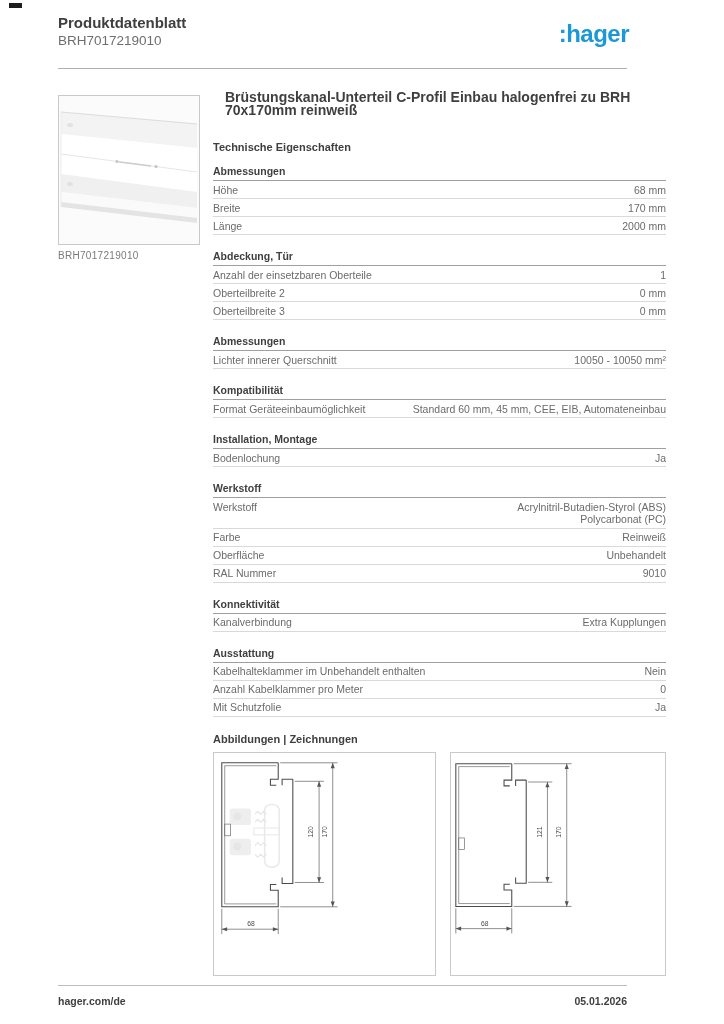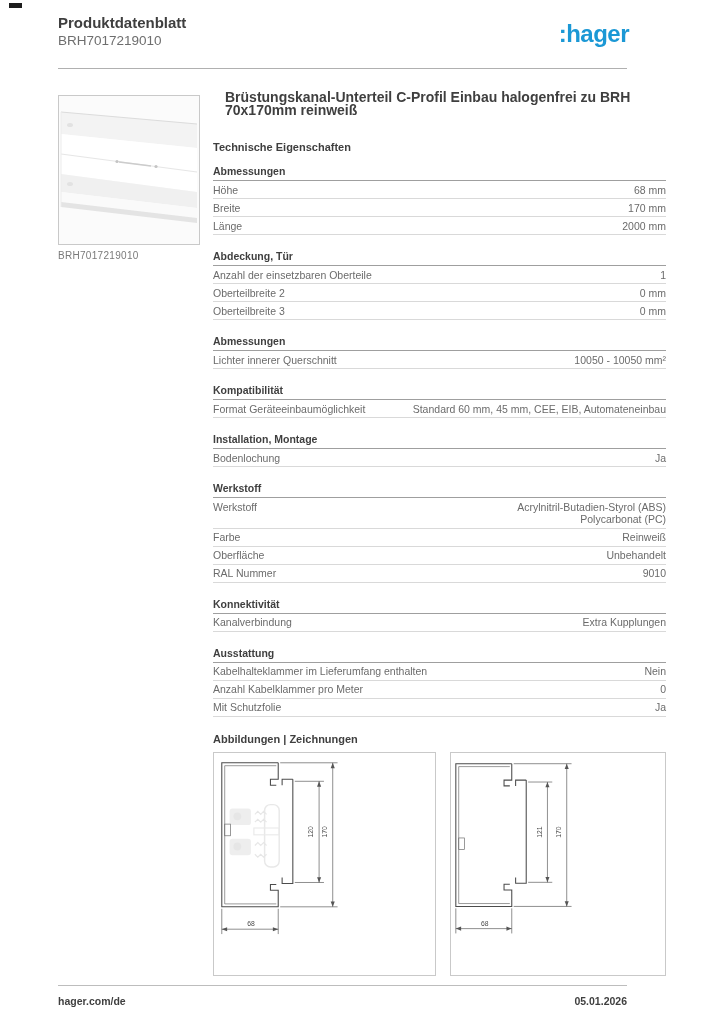--- a/index.html
+++ b/index.html
@@ -162,21 +162,21 @@
         <section class="spec-section">
           <div class="spec-heading">Konnektivität</div>
           <div class="spec-row">
             <span class="label">Kanalverbindung</span>
             <span class="value">Extra Kupplungen</span>
           </div>
         </section>
         <section class="spec-section">
           <div class="spec-heading">Ausstattung</div>
           <div class="spec-row">
-            <span class="label">Kabelhalteklammer im Lieferumfang enthalten</span>
+            <span class="label">Kabelhalteklammer im Unbehandelt enthalten</span>
             <span class="value">Nein</span>
           </div>
           <div class="spec-row">
             <span class="label">Anzahl Kabelklammer pro Meter</span>
             <span class="value">0</span>
           </div>
           <div class="spec-row">
             <span class="label">Mit Schutzfolie</span>
             <span class="value">Ja</span>
           </div>

